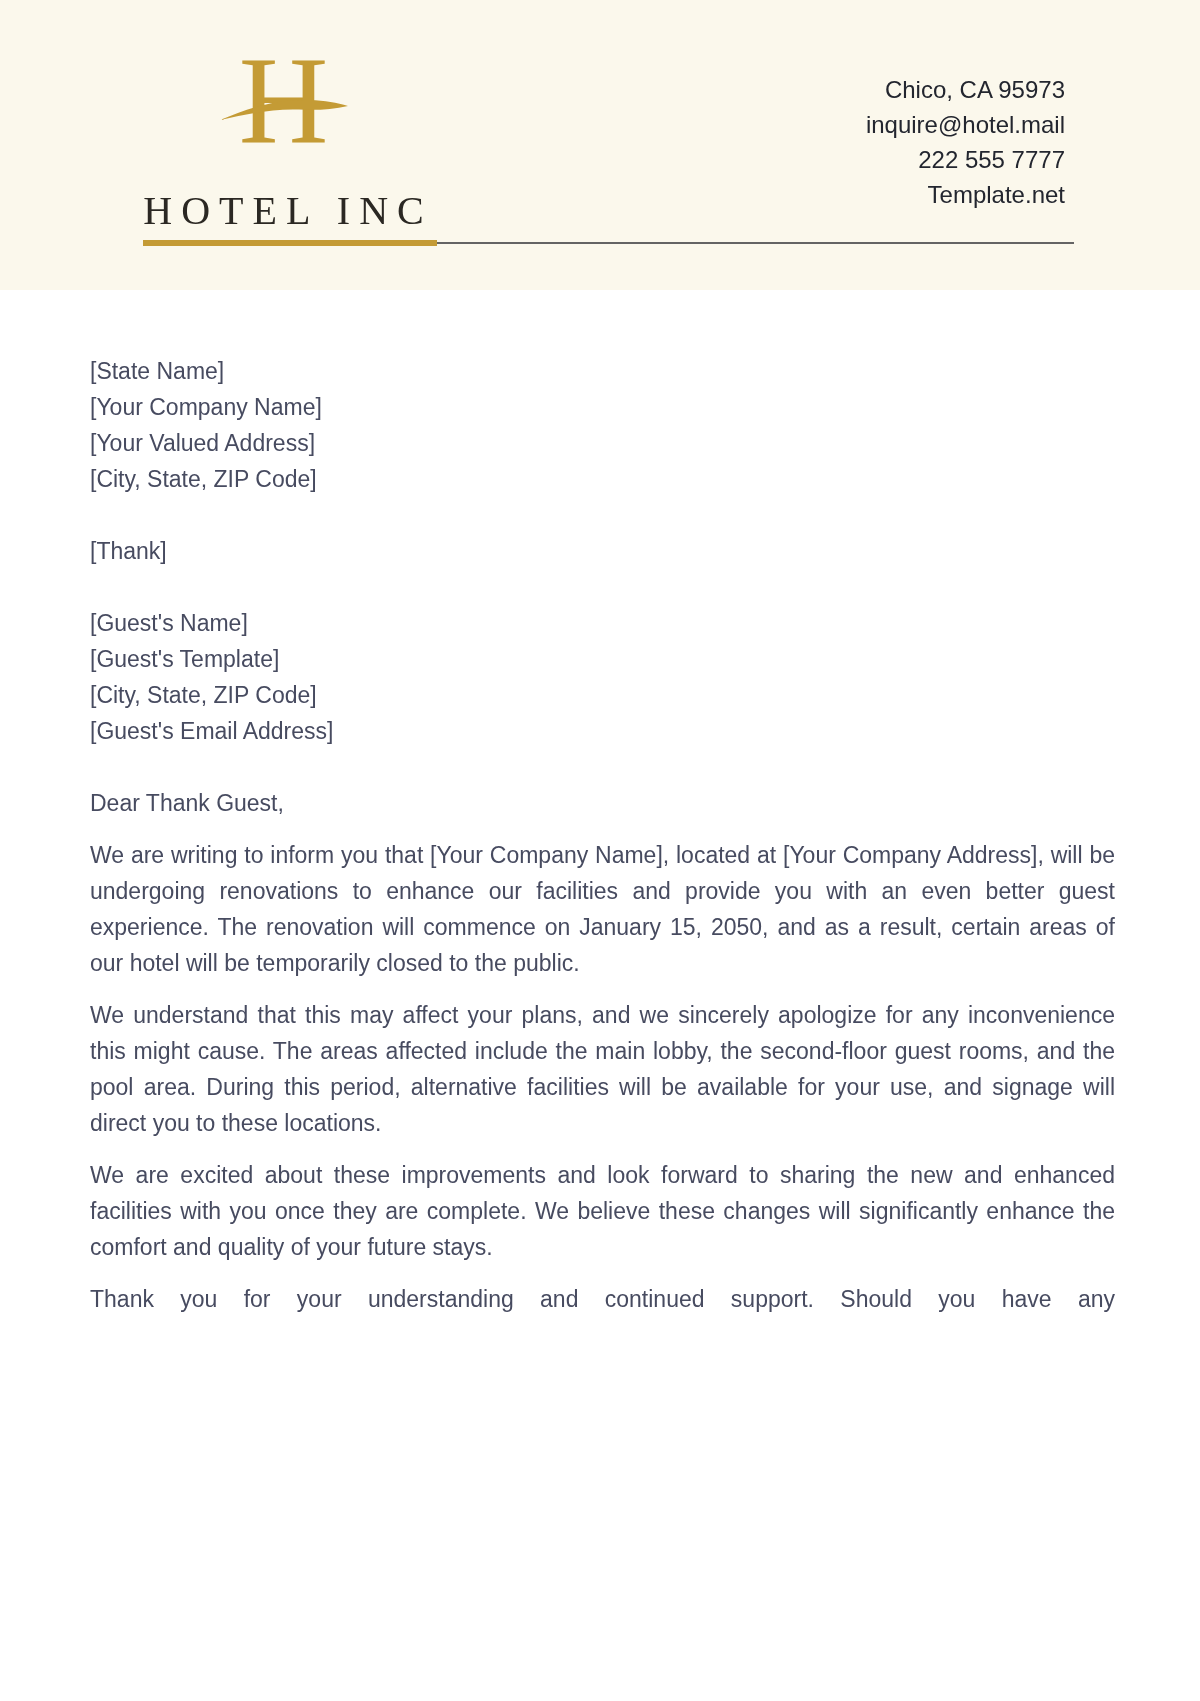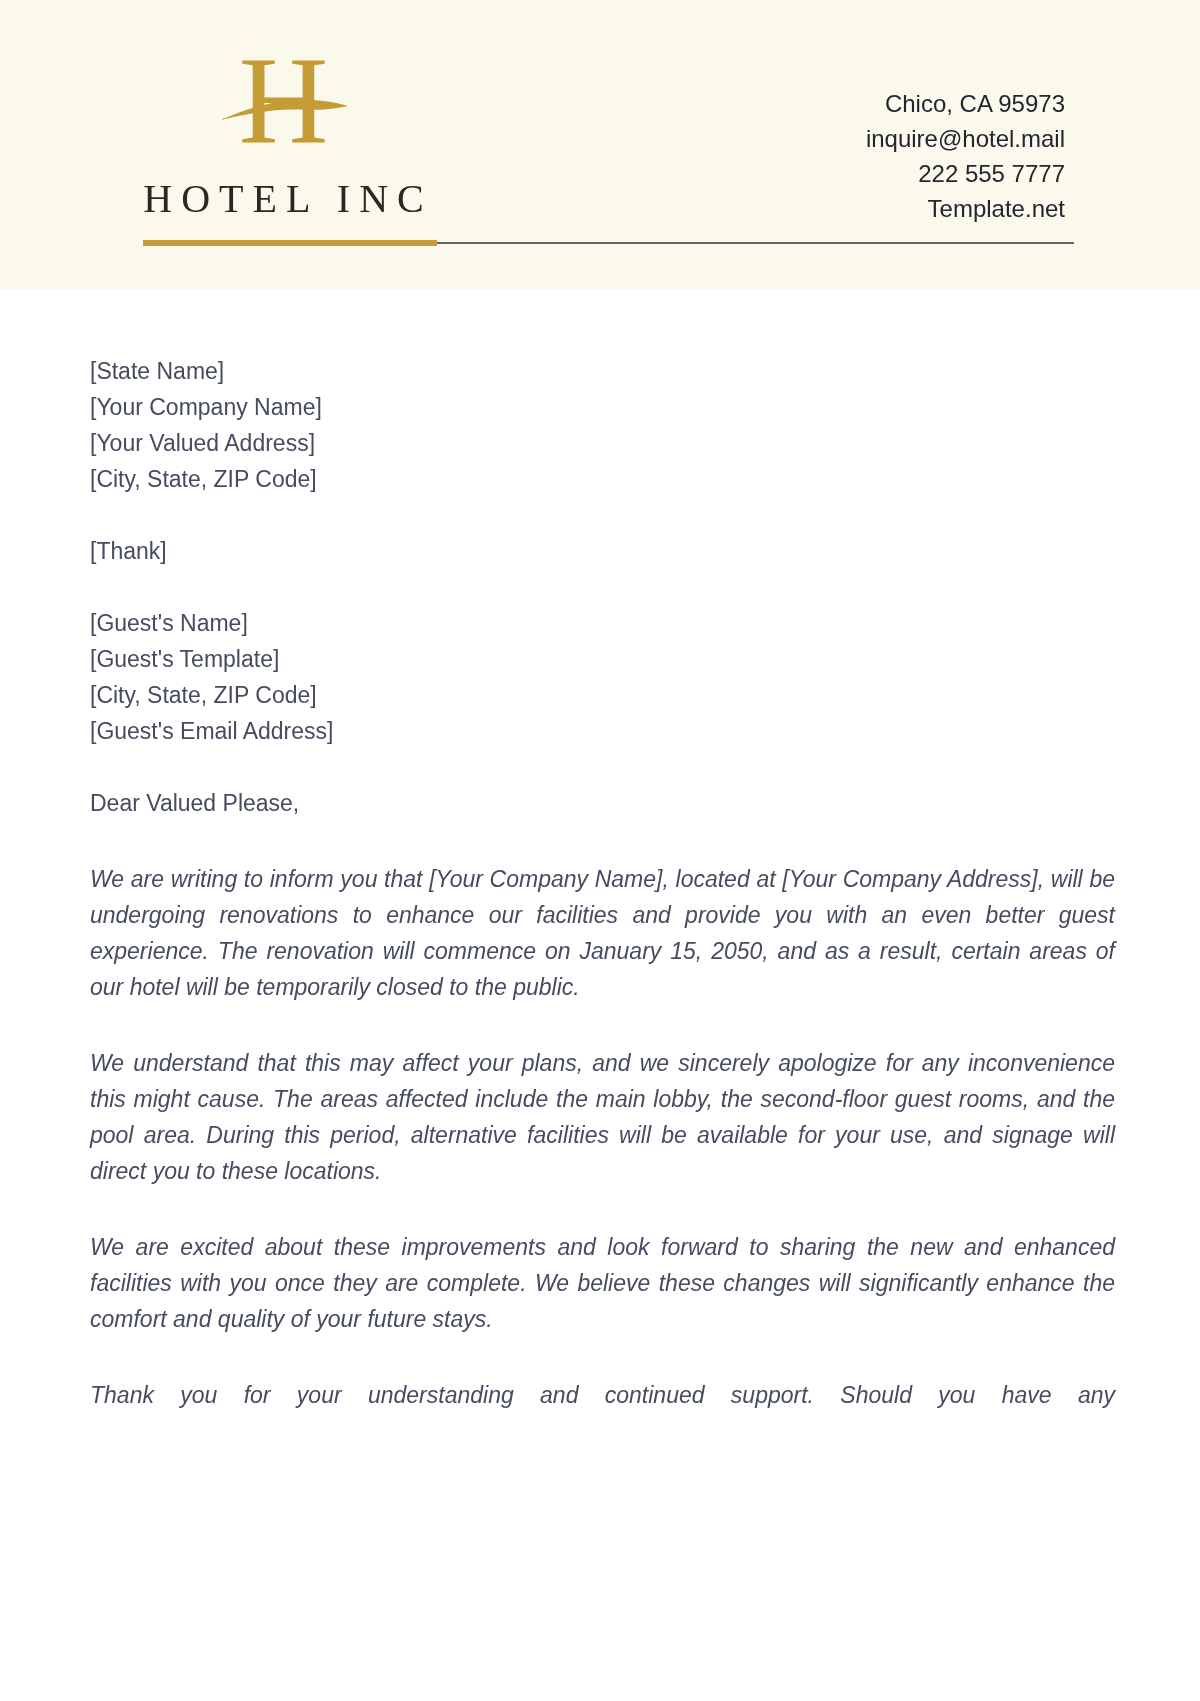--- a/index.html
+++ b/index.html
@@ -50,33 +50,33 @@
   .logo-swoosh {
     position: absolute;
     left: 50%;
     top: 57px;
     transform: translateX(-50%);
     width: 128px;
     height: 27px;
   }
   .logo-name {
     display: block;
-    margin-top: 14px;
+    margin-top: 26px;
     font-family: "Liberation Serif", "DejaVu Serif", serif;
     font-size: 40px;
     line-height: 42px;
     letter-spacing: 9px;
     text-indent: 9px;
     color: var(--logo_text, #2B2823);
     white-space: nowrap;
     text-align: center;
   }
   .contact {
     position: absolute;
-    top: 86px;
+    top: 72px;
     right: 135px;
     text-align: right;
     font-size: 24px;
     line-height: 35px;
     color: var(--contact_text, #23262F);
   }
   .rule {
     position: absolute;
     left: 143px;
     top: 240px;
@@ -98,24 +98,23 @@
     margin-top: 128px;
     text-align: center;
     font-size: 44px;
     line-height: 52px;
     font-weight: 700;
     color: var(--title_color, #322F4A);
   }
   .block { margin-top: 36px; }
   .block.first { margin-top: 63px; }
   .paragraphs p {
-    margin-top: 40px;
+    margin-top: 16px;
     text-align: justify;
     text-justify: inter-word;
-    font-style: italic;
   }
   
   .paragraphs p:last-child { text-align-last: justify; }
 </style>
 </head>
 <body>
 
 <div class="page">
 
   <div class="letterhead">
@@ -154,21 +153,21 @@
 
     <div class="block">[Thank]</div>
 
     <div class="block">
         <div>[Guest's Name]</div>
         <div>[Guest's Template]</div>
         <div>[City, State, ZIP Code]</div>
         <div>[Guest's Email Address]</div>
       </div>
 
-    <div class="block">Dear Valued Please,</div>
+    <div class="block">Dear Thank Guest,</div>
 
     <div class="paragraphs">
         <p>We are writing to inform you that [Your Company Name], located at [Your Company Address], will be undergoing renovations to enhance our facilities and provide you with an even better guest experience. The renovation will commence on January 15, 2050, and as a result, certain areas of our hotel will be temporarily closed to the public.</p>
         <p>We understand that this may affect your plans, and we sincerely apologize for any inconvenience this might cause. The areas affected include the main lobby, the second-floor guest rooms, and the pool area. During this period, alternative facilities will be available for your use, and signage will direct you to these locations.</p>
         <p>We are excited about these improvements and look forward to sharing the new and enhanced facilities with you once they are complete. We believe these changes will significantly enhance the comfort and quality of your future stays.</p>
         <p>Thank you for your understanding and continued support. Should you have any</p>
       </div>
 
   </div>
 

